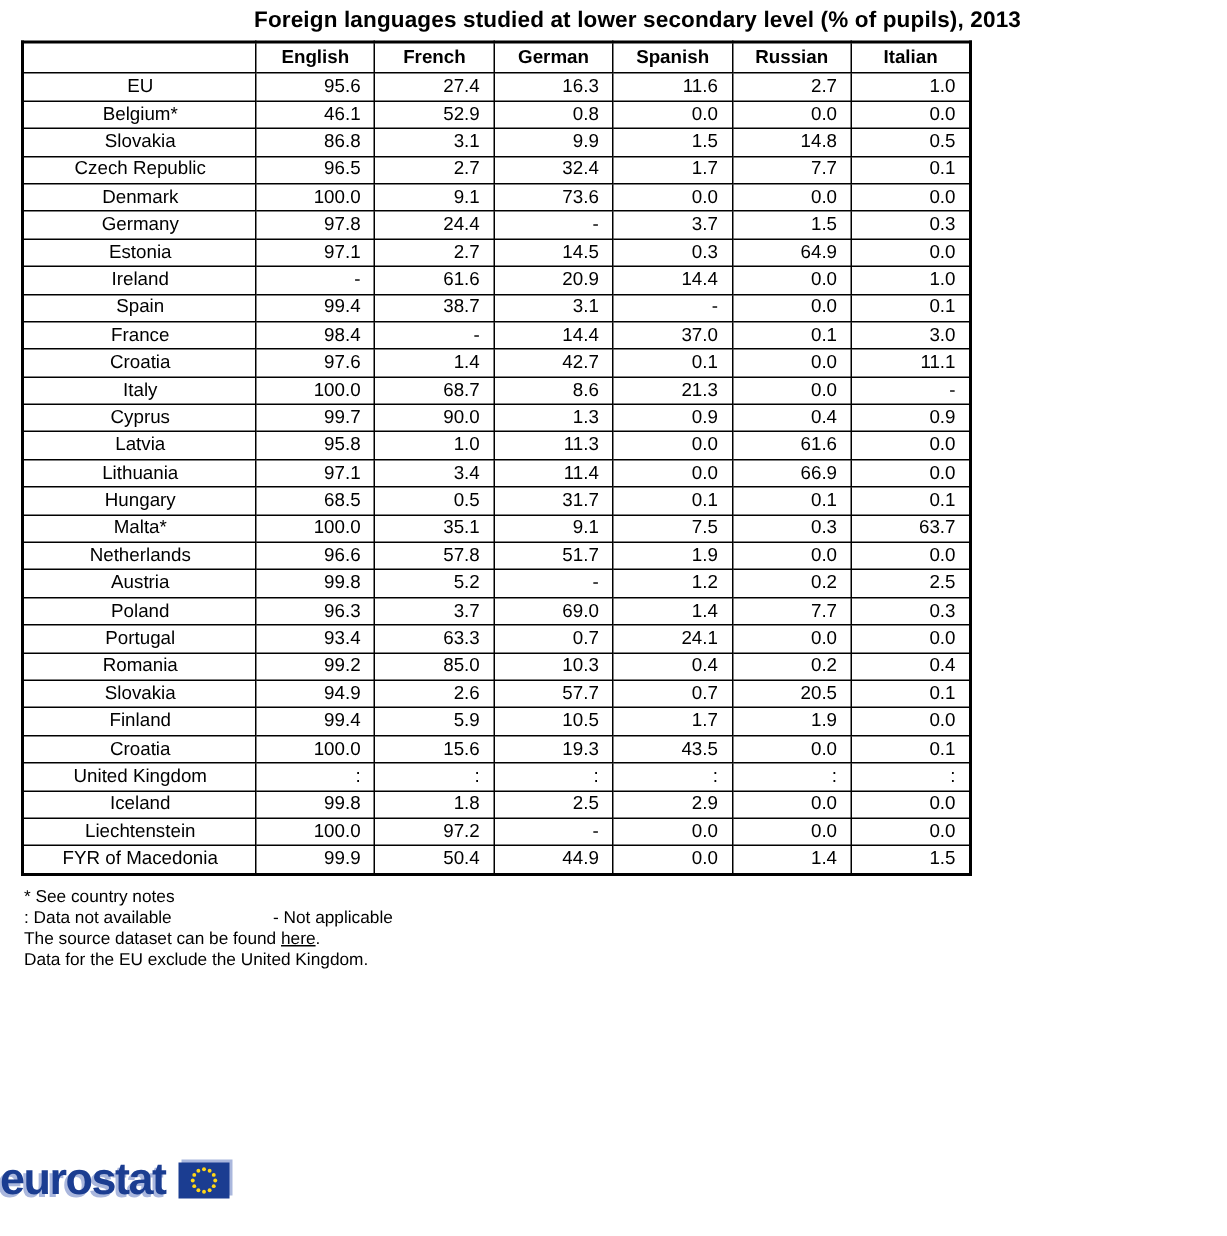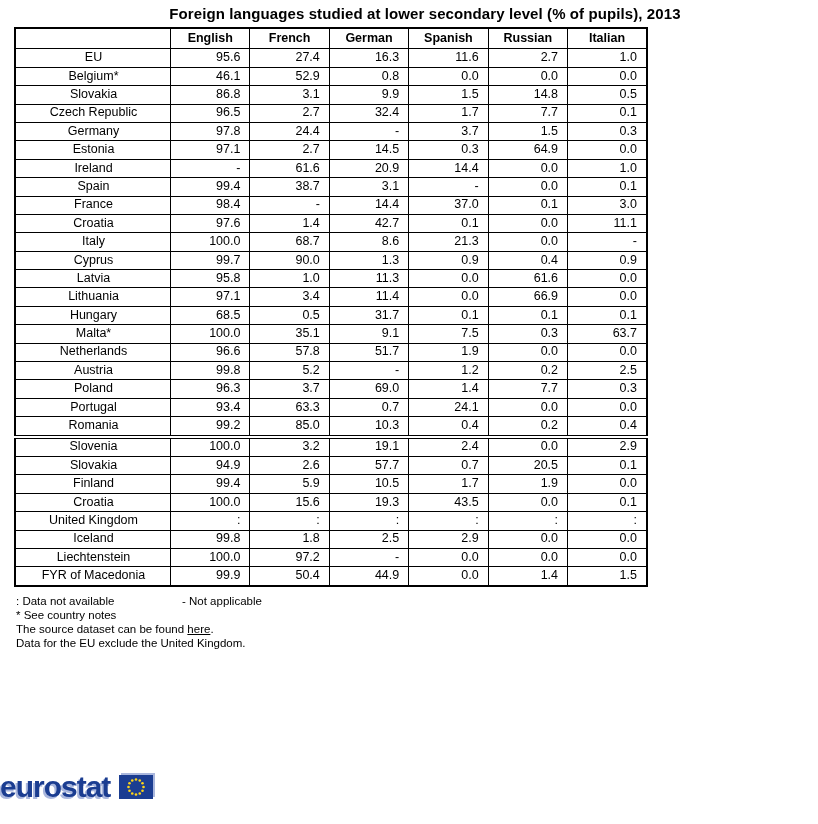--- a/index.html
+++ b/index.html
@@ -144,20 +144,29 @@
         <tr>
           <td class="country">Czech Republic</td>
           <td class="value">96.5</td>
           <td class="value">2.7</td>
           <td class="value">32.4</td>
           <td class="value">1.7</td>
           <td class="value">7.7</td>
           <td class="value">0.1</td>
         </tr>
         <tr>
+          <td class="country">Denmark</td>
+          <td class="value">100.0</td>
+          <td class="value">9.1</td>
+          <td class="value">73.6</td>
+          <td class="value">0.0</td>
+          <td class="value">0.0</td>
+          <td class="value">0.0</td>
+        </tr>
+        <tr>
           <td class="country">Germany</td>
           <td class="value">97.8</td>
           <td class="value">24.4</td>
           <td class="value">-</td>
           <td class="value">3.7</td>
           <td class="value">1.5</td>
           <td class="value">0.3</td>
         </tr>
         <tr>
           <td class="country">Estonia</td>
@@ -296,29 +305,20 @@
         </tr>
         <tr>
           <td class="country">Romania</td>
           <td class="value">99.2</td>
           <td class="value">85.0</td>
           <td class="value">10.3</td>
           <td class="value">0.4</td>
           <td class="value">0.2</td>
           <td class="value">0.4</td>
         </tr>
-        <tr class="section-break">
-          <td class="country">Slovenia</td>
-          <td class="value">100.0</td>
-          <td class="value">3.2</td>
-          <td class="value">19.1</td>
-          <td class="value">2.4</td>
-          <td class="value">0.0</td>
-          <td class="value">2.9</td>
-        </tr>
         <tr>
           <td class="country">Slovakia</td>
           <td class="value">94.9</td>
           <td class="value">2.6</td>
           <td class="value">57.7</td>
           <td class="value">0.7</td>
           <td class="value">20.5</td>
           <td class="value">0.1</td>
         </tr>
         <tr>
@@ -372,22 +372,22 @@
           <td class="value">50.4</td>
           <td class="value">44.9</td>
           <td class="value">0.0</td>
           <td class="value">1.4</td>
           <td class="value">1.5</td>
         </tr>
       </tbody>
   </table>
 
   <div class="footnotes">
+    <div>* See country notes</div>
     <div><span class="fn-col-first">: Data not available</span><span>- Not applicable</span></div>
-    <div>* See country notes</div>
     <div><span>The source dataset can be found </span><a class="source-link">here</a><span>.</span></div>
     <div>Data for the EU exclude the United Kingdom.</div>
   </div>
 
   <div class="logo">
     <span class="wordmark">eurostat</span>
     <span class="flag">
       <svg width="34" height="24" viewBox="0 0 34 24">
         <g fill="#FFD617">
             <circle cx="17.00" cy="4.50" r="1.3"></circle>

